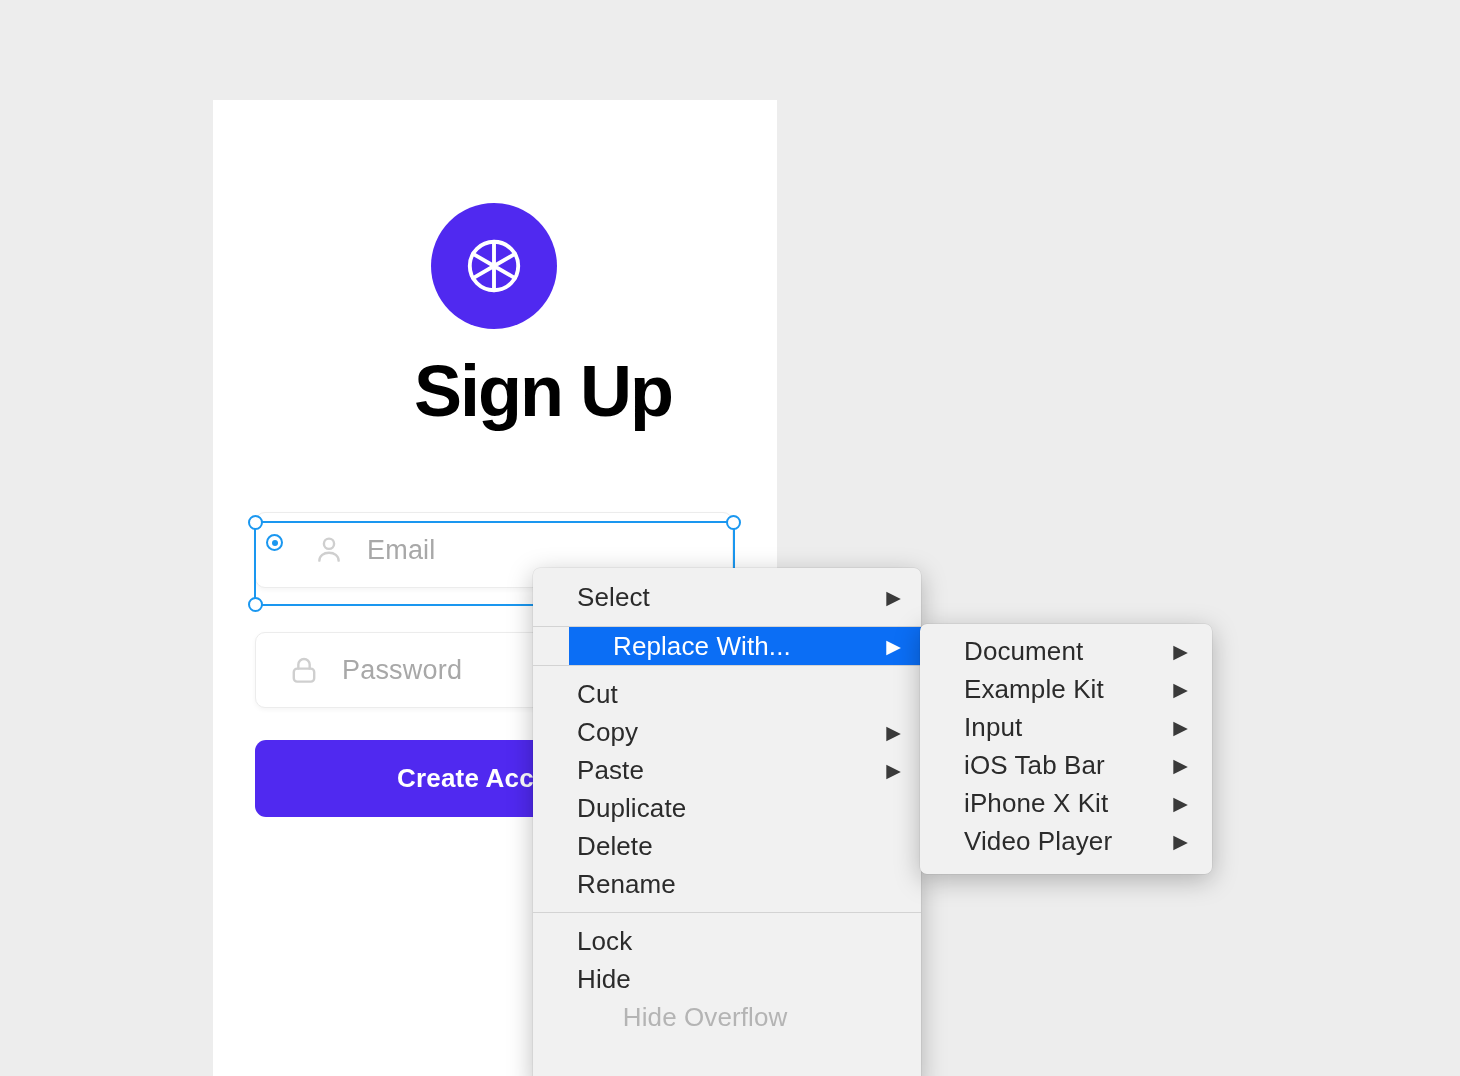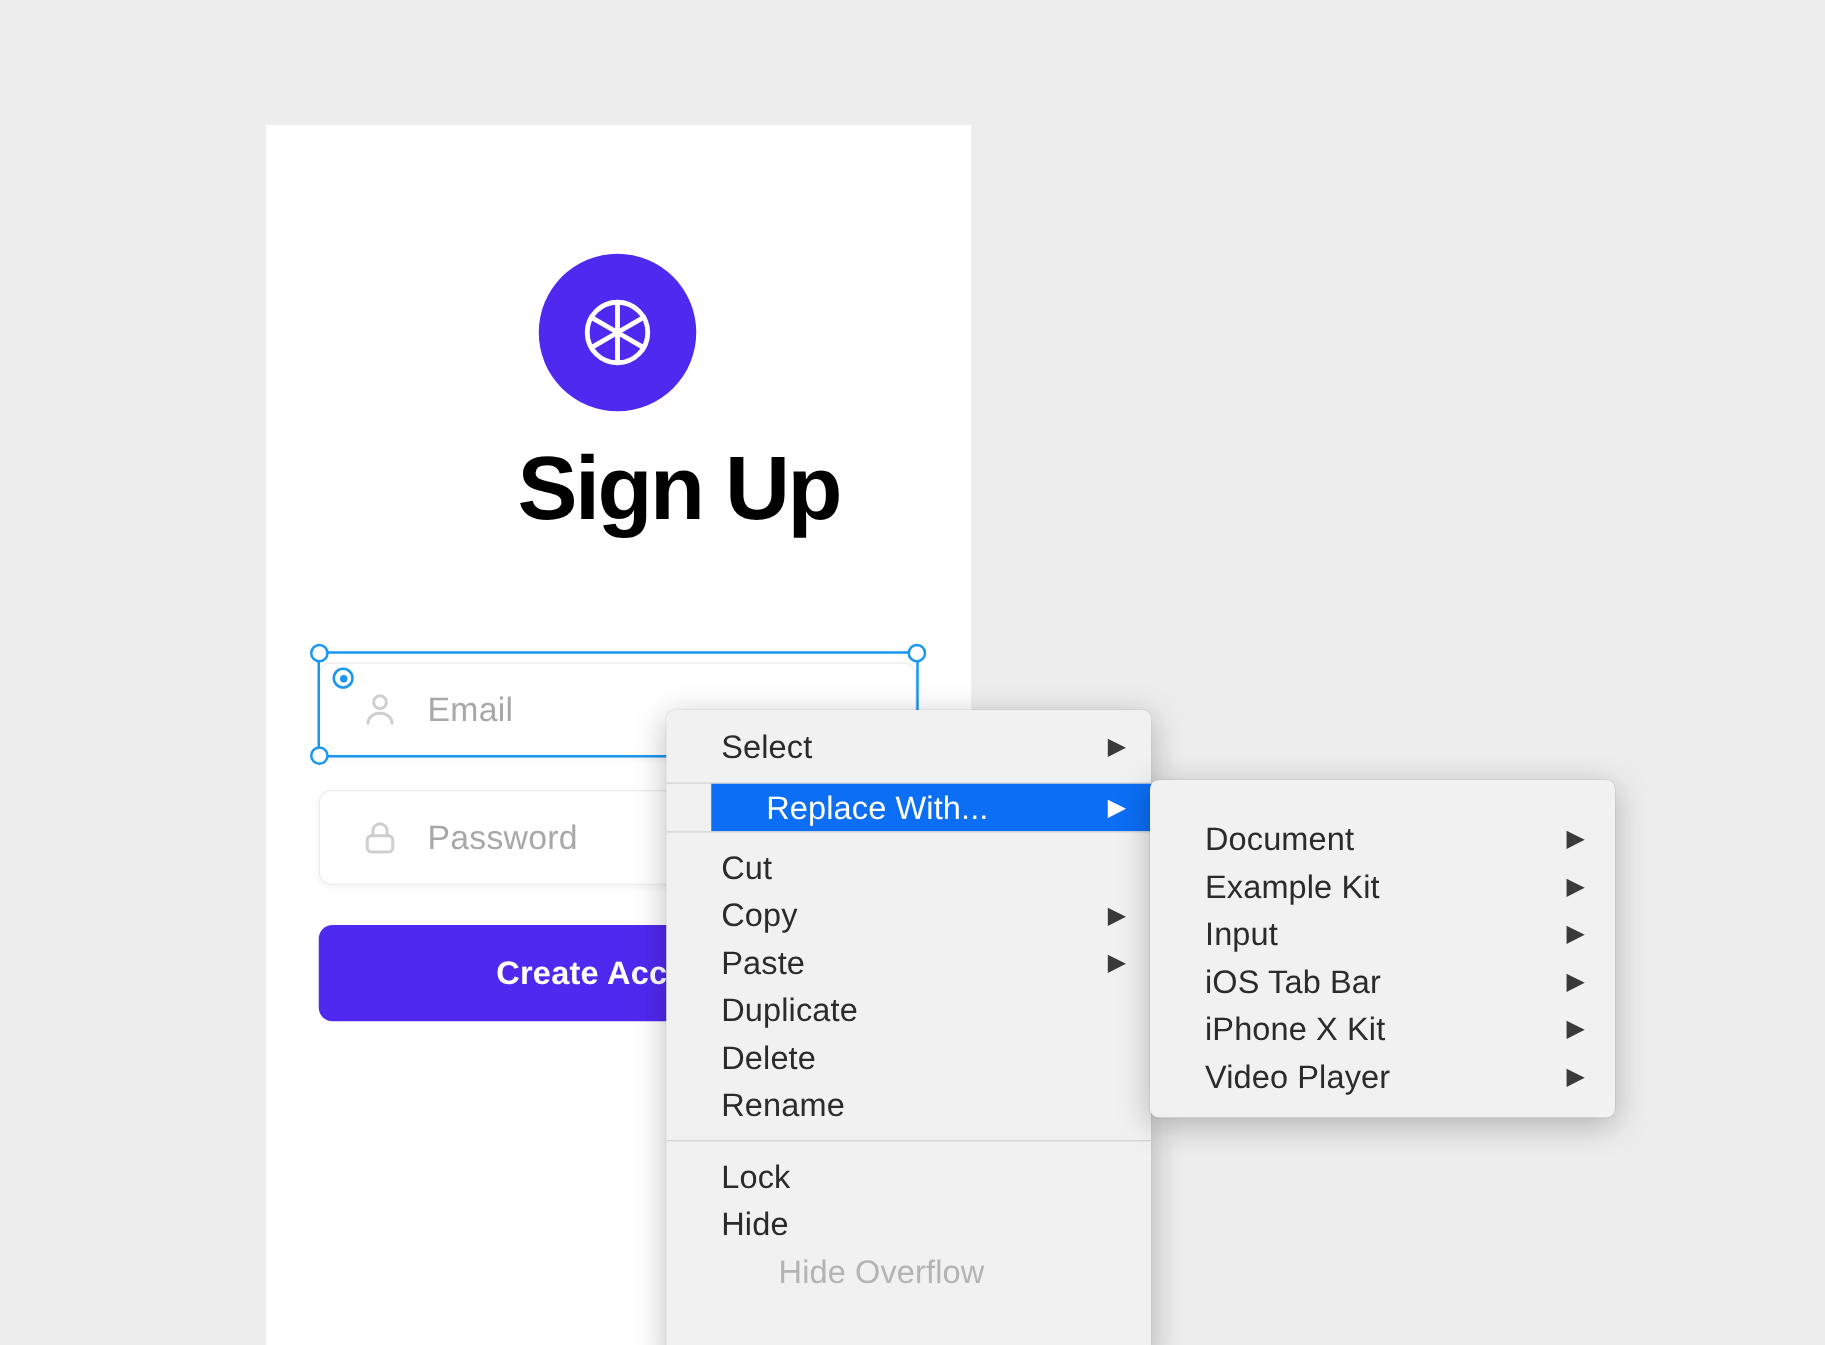--- a/index.html
+++ b/index.html
@@ -69,21 +69,21 @@
     width: 478px;
     height: 76px;
     background: #ffffff;
     border: 1px solid #ececec;
     border-radius: 10px;
     box-shadow: 0 2px 5px rgba(0,0,0,0.045);
     box-sizing: border-box;
     display: flex;
     align-items: center;
   }
-  #field-email { top: 530px; }
+  #field-email { top: 512px; padding-left: 25px; }
   #field-password { top: 632px; text-align: center; }
 
   .field-icon {
     width: 40px;
     height: 40px;
     margin-left: 28px;
     flex: 0 0 auto;
     display: flex;
     align-items: center;
     justify-content: center;
@@ -178,22 +178,22 @@
     width: 388px;
     height: 520px;
     padding-top: 10px;
     border-bottom-left-radius: 0;
     border-bottom-right-radius: 0;
   }
 
   #submenu {
     left: 920px;
     top: 624px;
-    width: 372px;
-    padding: 28px 0 14px 0;
+    width: 292px;
+    padding: 8px 0 14px 0;
   }
 
   .menu-item {
     display: flex;
     align-items: center;
     height: 38px;
     padding: 0 20px 0 44px;
     font-size: 26px;
     color: #2b2b2b;
     white-space: nowrap;

